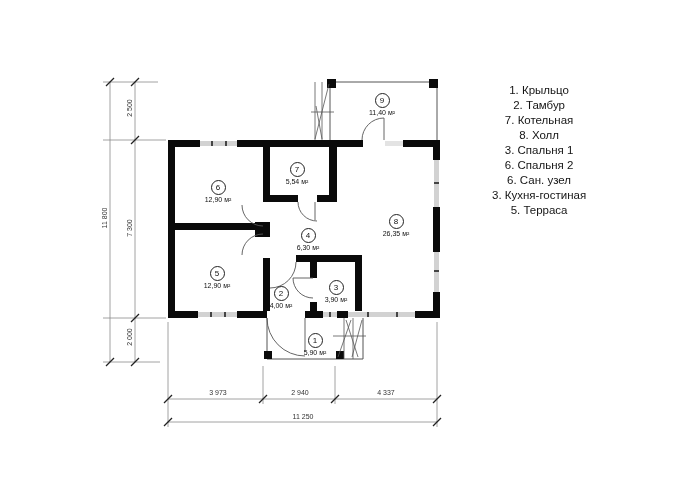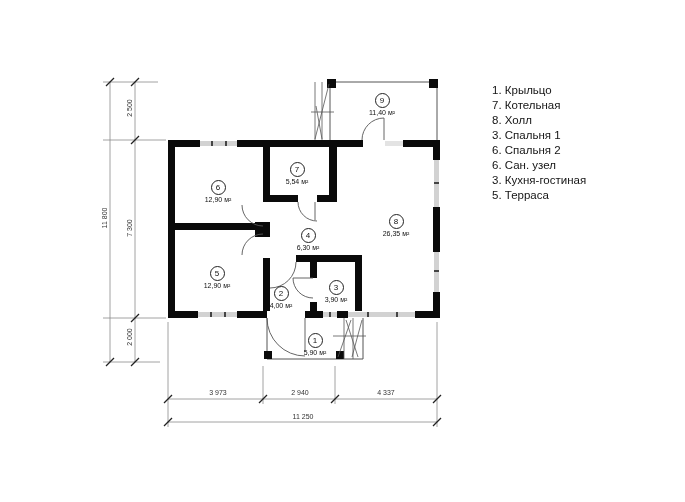--- a/index.html
+++ b/index.html
@@ -11,21 +11,21 @@
   .room-label{position:absolute;width:100px;text-align:center;}
   .room-circle{
     display:inline-block;width:13px;height:13px;border:1px solid #222;border-radius:50%;
     font-size:8px;line-height:13px;background:#fff;color:#111;
   }
   .room-area{font-size:7px;color:#111;margin-top:1px;white-space:nowrap;}
   .dim{position:absolute;font-size:7px;color:#333;white-space:nowrap;
        transform:translate(-50%,-50%);}
   .dim.vert{transform:translate(-50%,-50%) rotate(-90deg);}
   .legend{position:absolute;left:492px;top:83px;font-size:11.5px;line-height:15px;color:#141414;}
-  .legend-item{white-space:nowrap;}
+  .legend-item{white-space:nowrap;text-align:center;}
 </style>
 </head>
 <body>
 
 <div class="canvas">
 
   <svg class="plan-svg" width="685" height="502" viewBox="0 0 685 502">
 
     <g stroke="#8a8a8a" stroke-width="0.8" fill="none">
       <line x1="110" y1="82" x2="110" y2="362"></line>
@@ -196,20 +196,21 @@
   <span class="dim vert" style="left:129px;top:108px;">2 500</span>
   <span class="dim vert" style="left:129px;top:228px;">7 300</span>
   <span class="dim vert" style="left:129px;top:337px;">2 000</span>
   <span class="dim" style="left:218px;top:392px;">3 973</span>
   <span class="dim" style="left:300px;top:392px;">2 940</span>
   <span class="dim" style="left:386px;top:392px;">4 337</span>
   <span class="dim" style="left:303px;top:416px;">11 250</span>
 
   <div class="legend">
     <div class="legend-item">1. Крыльцо</div>
+    <div class="legend-item">2. Тамбур</div>
     <div class="legend-item">7. Котельная</div>
     <div class="legend-item">8. Холл</div>
     <div class="legend-item">3. Спальня 1</div>
     <div class="legend-item">6. Спальня 2</div>
     <div class="legend-item">6. Сан. узел</div>
     <div class="legend-item">3. Кухня-гостиная</div>
     <div class="legend-item">5. Терраса</div>
   </div>
 
 </div>

